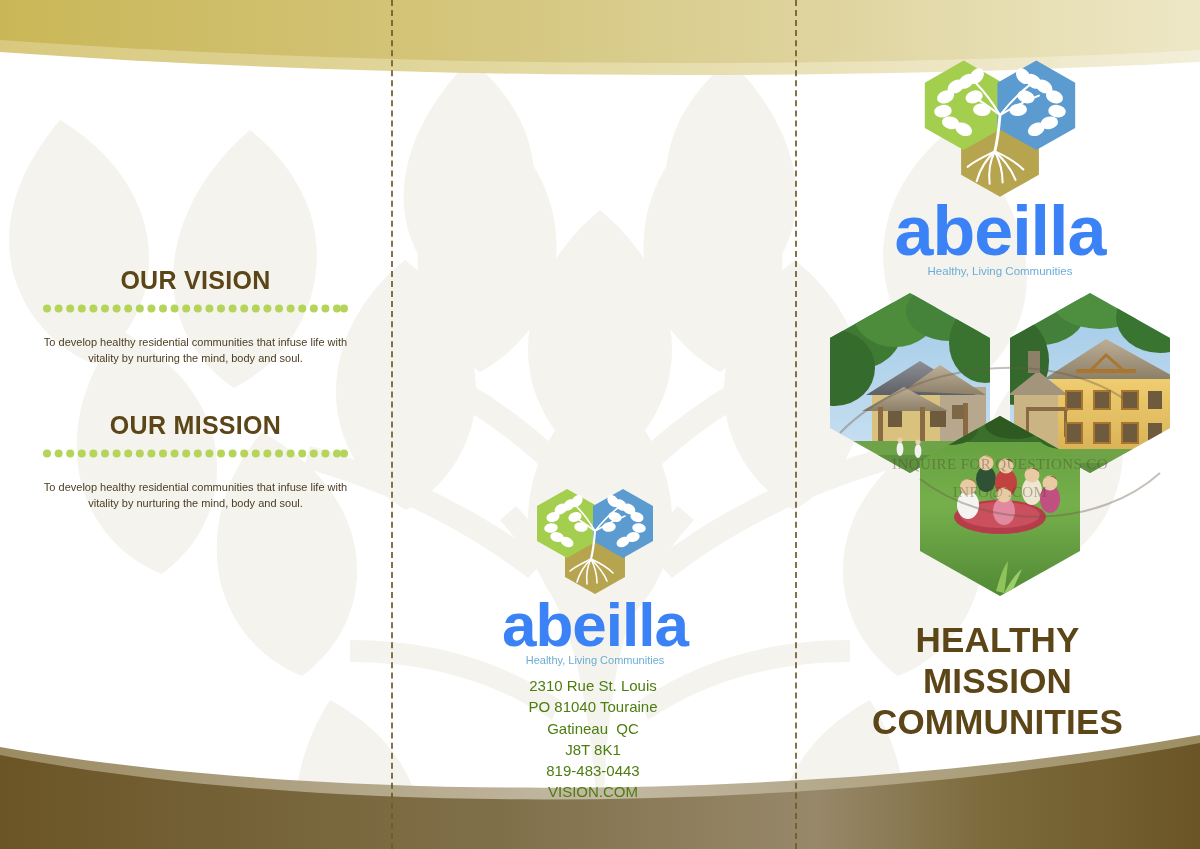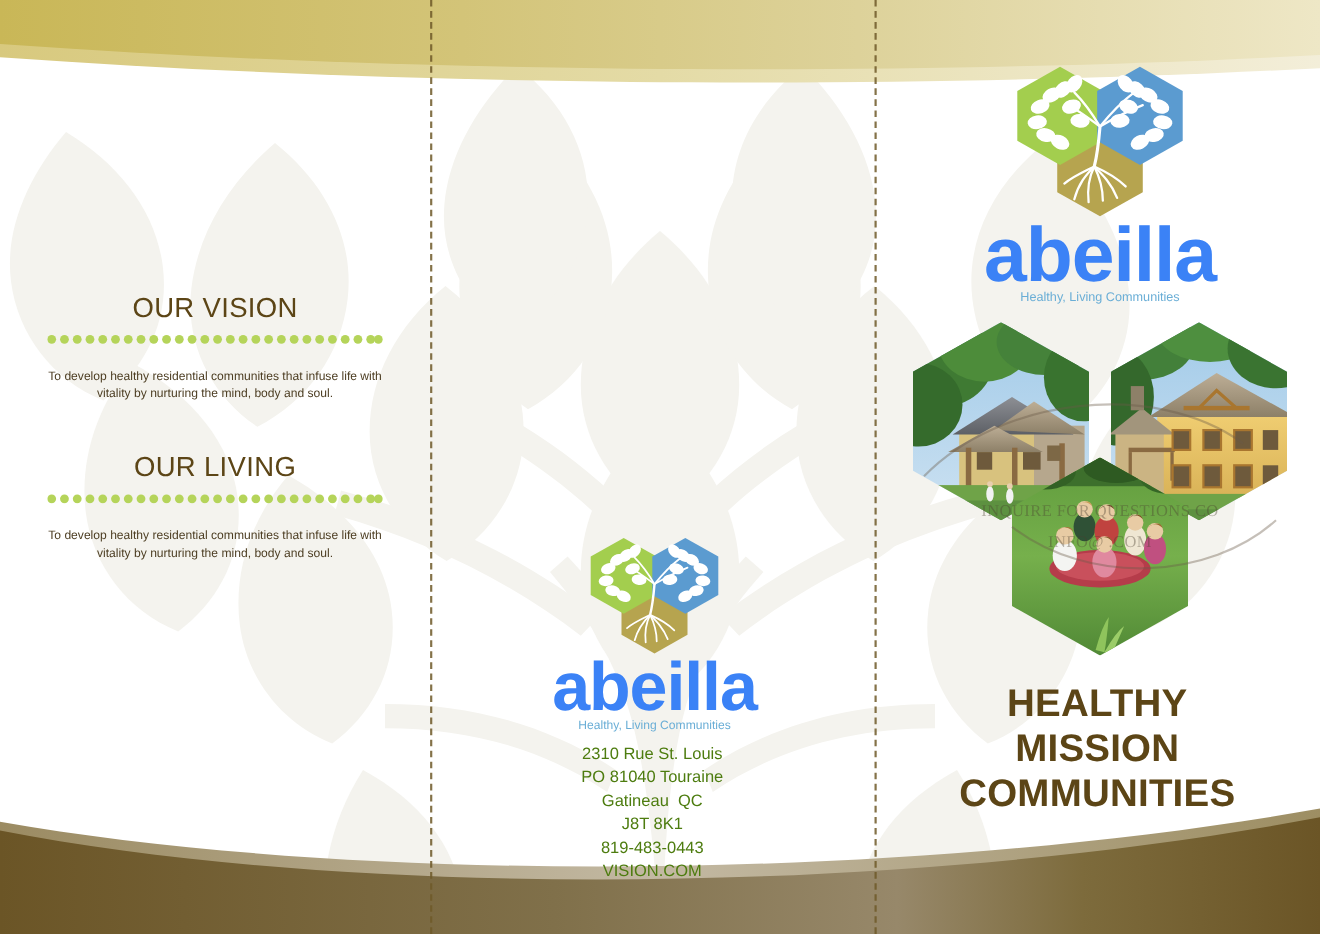--- a/index.html
+++ b/index.html
@@ -63,21 +63,21 @@
     height: 849px;
   }
   .panel-left   { left: 0;     width: 391px; }
   .panel-center { left: 391px; width: 404px; }
   .panel-right  { left: 795px; width: 405px; }
 
   
   .section-heading {
     text-align: center;
     font-size: 25px;
-    font-weight: normal;
+    font-weight: bold;
     color: #5c4516;
     letter-spacing: .3px;
   }
   .dot-rule {
     margin: 9px auto 0 auto;
     width: 305px;
     height: 9px;
     display: block;
   }
   .body-copy {
@@ -291,21 +291,21 @@
             <circle cx="270.8" cy="4.5" r="4"></circle>
           <circle cx="282.4" cy="4.5" r="4"></circle>
             <circle cx="294" cy="4.5" r="4"></circle>
           <circle cx="301" cy="4.5" r="4"></circle>
         </g>
       </svg>
       <div class="body-copy">To develop healthy residential communities that infuse life with vitality by nurturing the mind, body and soul.</div>
     </div>
 
     <div class="block-mission">
-      <div class="section-heading">OUR LIVING</div>
+      <div class="section-heading">OUR MISSION</div>
       <svg class="dot-rule" viewBox="0 0 305 9">
         <g fill="#b5d45a">
           <circle cx="4" cy="4.5" r="4"></circle>
             <circle cx="15.6" cy="4.5" r="4"></circle>
           <circle cx="27.2" cy="4.5" r="4"></circle>
             <circle cx="38.8" cy="4.5" r="4"></circle>
           <circle cx="50.4" cy="4.5" r="4"></circle>
             <circle cx="62" cy="4.5" r="4"></circle>
           <circle cx="73.6" cy="4.5" r="4"></circle>
             <circle cx="85.2" cy="4.5" r="4"></circle>

